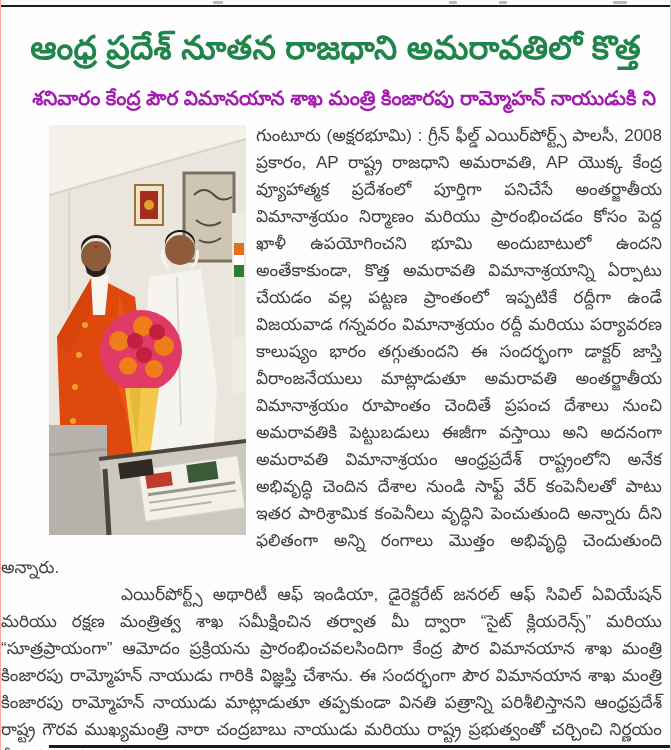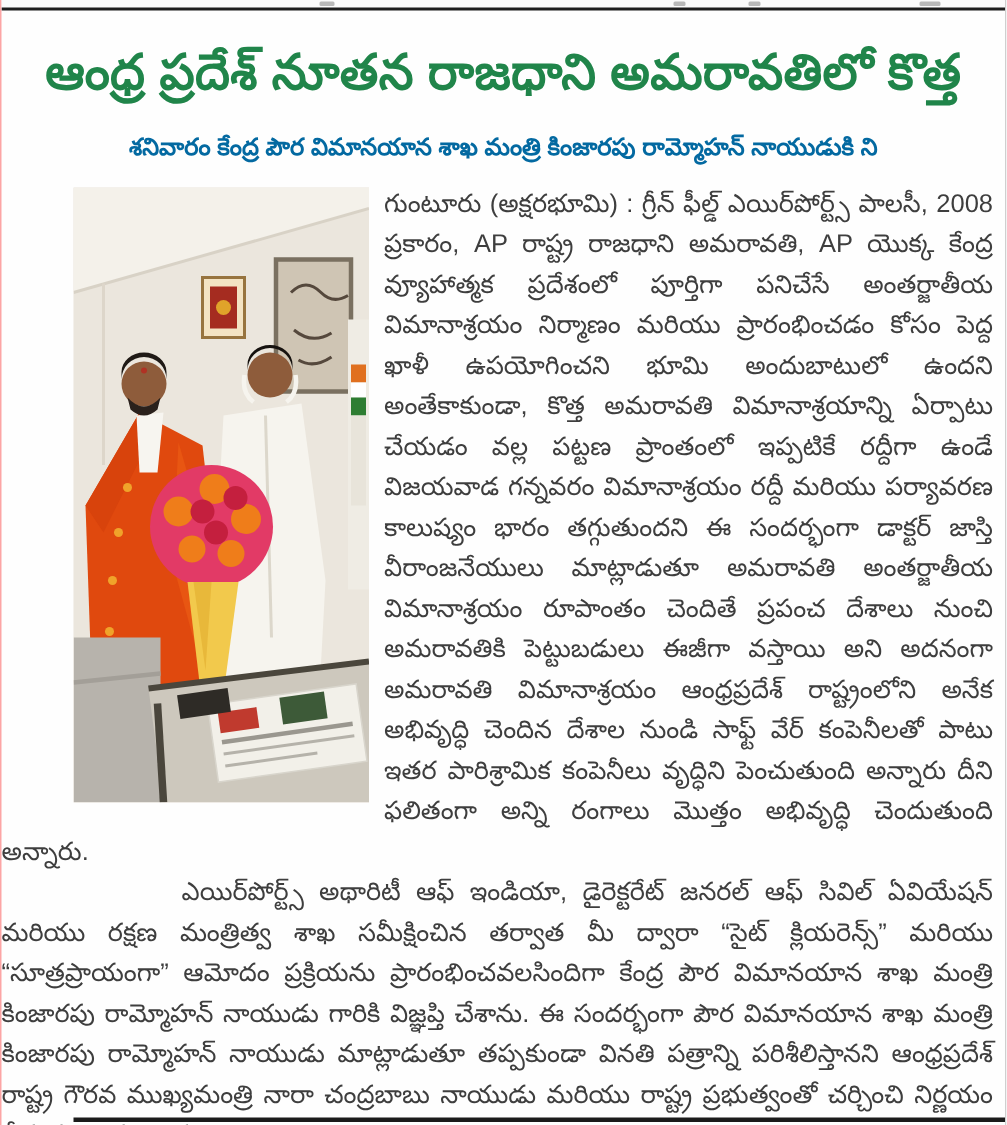--- a/index.html
+++ b/index.html
@@ -27,24 +27,24 @@
     margin:24px 10px 0 10px;
     text-align:center;
     color:#20854a;
     font-weight:bold;
     font-size:33px;
     line-height:47px;
     letter-spacing:0.2px;
   }
   .subheadline{
     margin:13px 14px 0 14px;
-    text-align:center;
-    color:#0369a1;
+    text-align:right;
+    color:#a21caf;
     font-weight:600;
-    font-size:16px;
+    font-size:20px;
     line-height:29px;
   }
 
   .body-wrap{
     margin:9px 8px 0 0;
     color:#3e3e3e;
     font-size:17px;
     line-height:27px;
     text-align:justify;
   }

